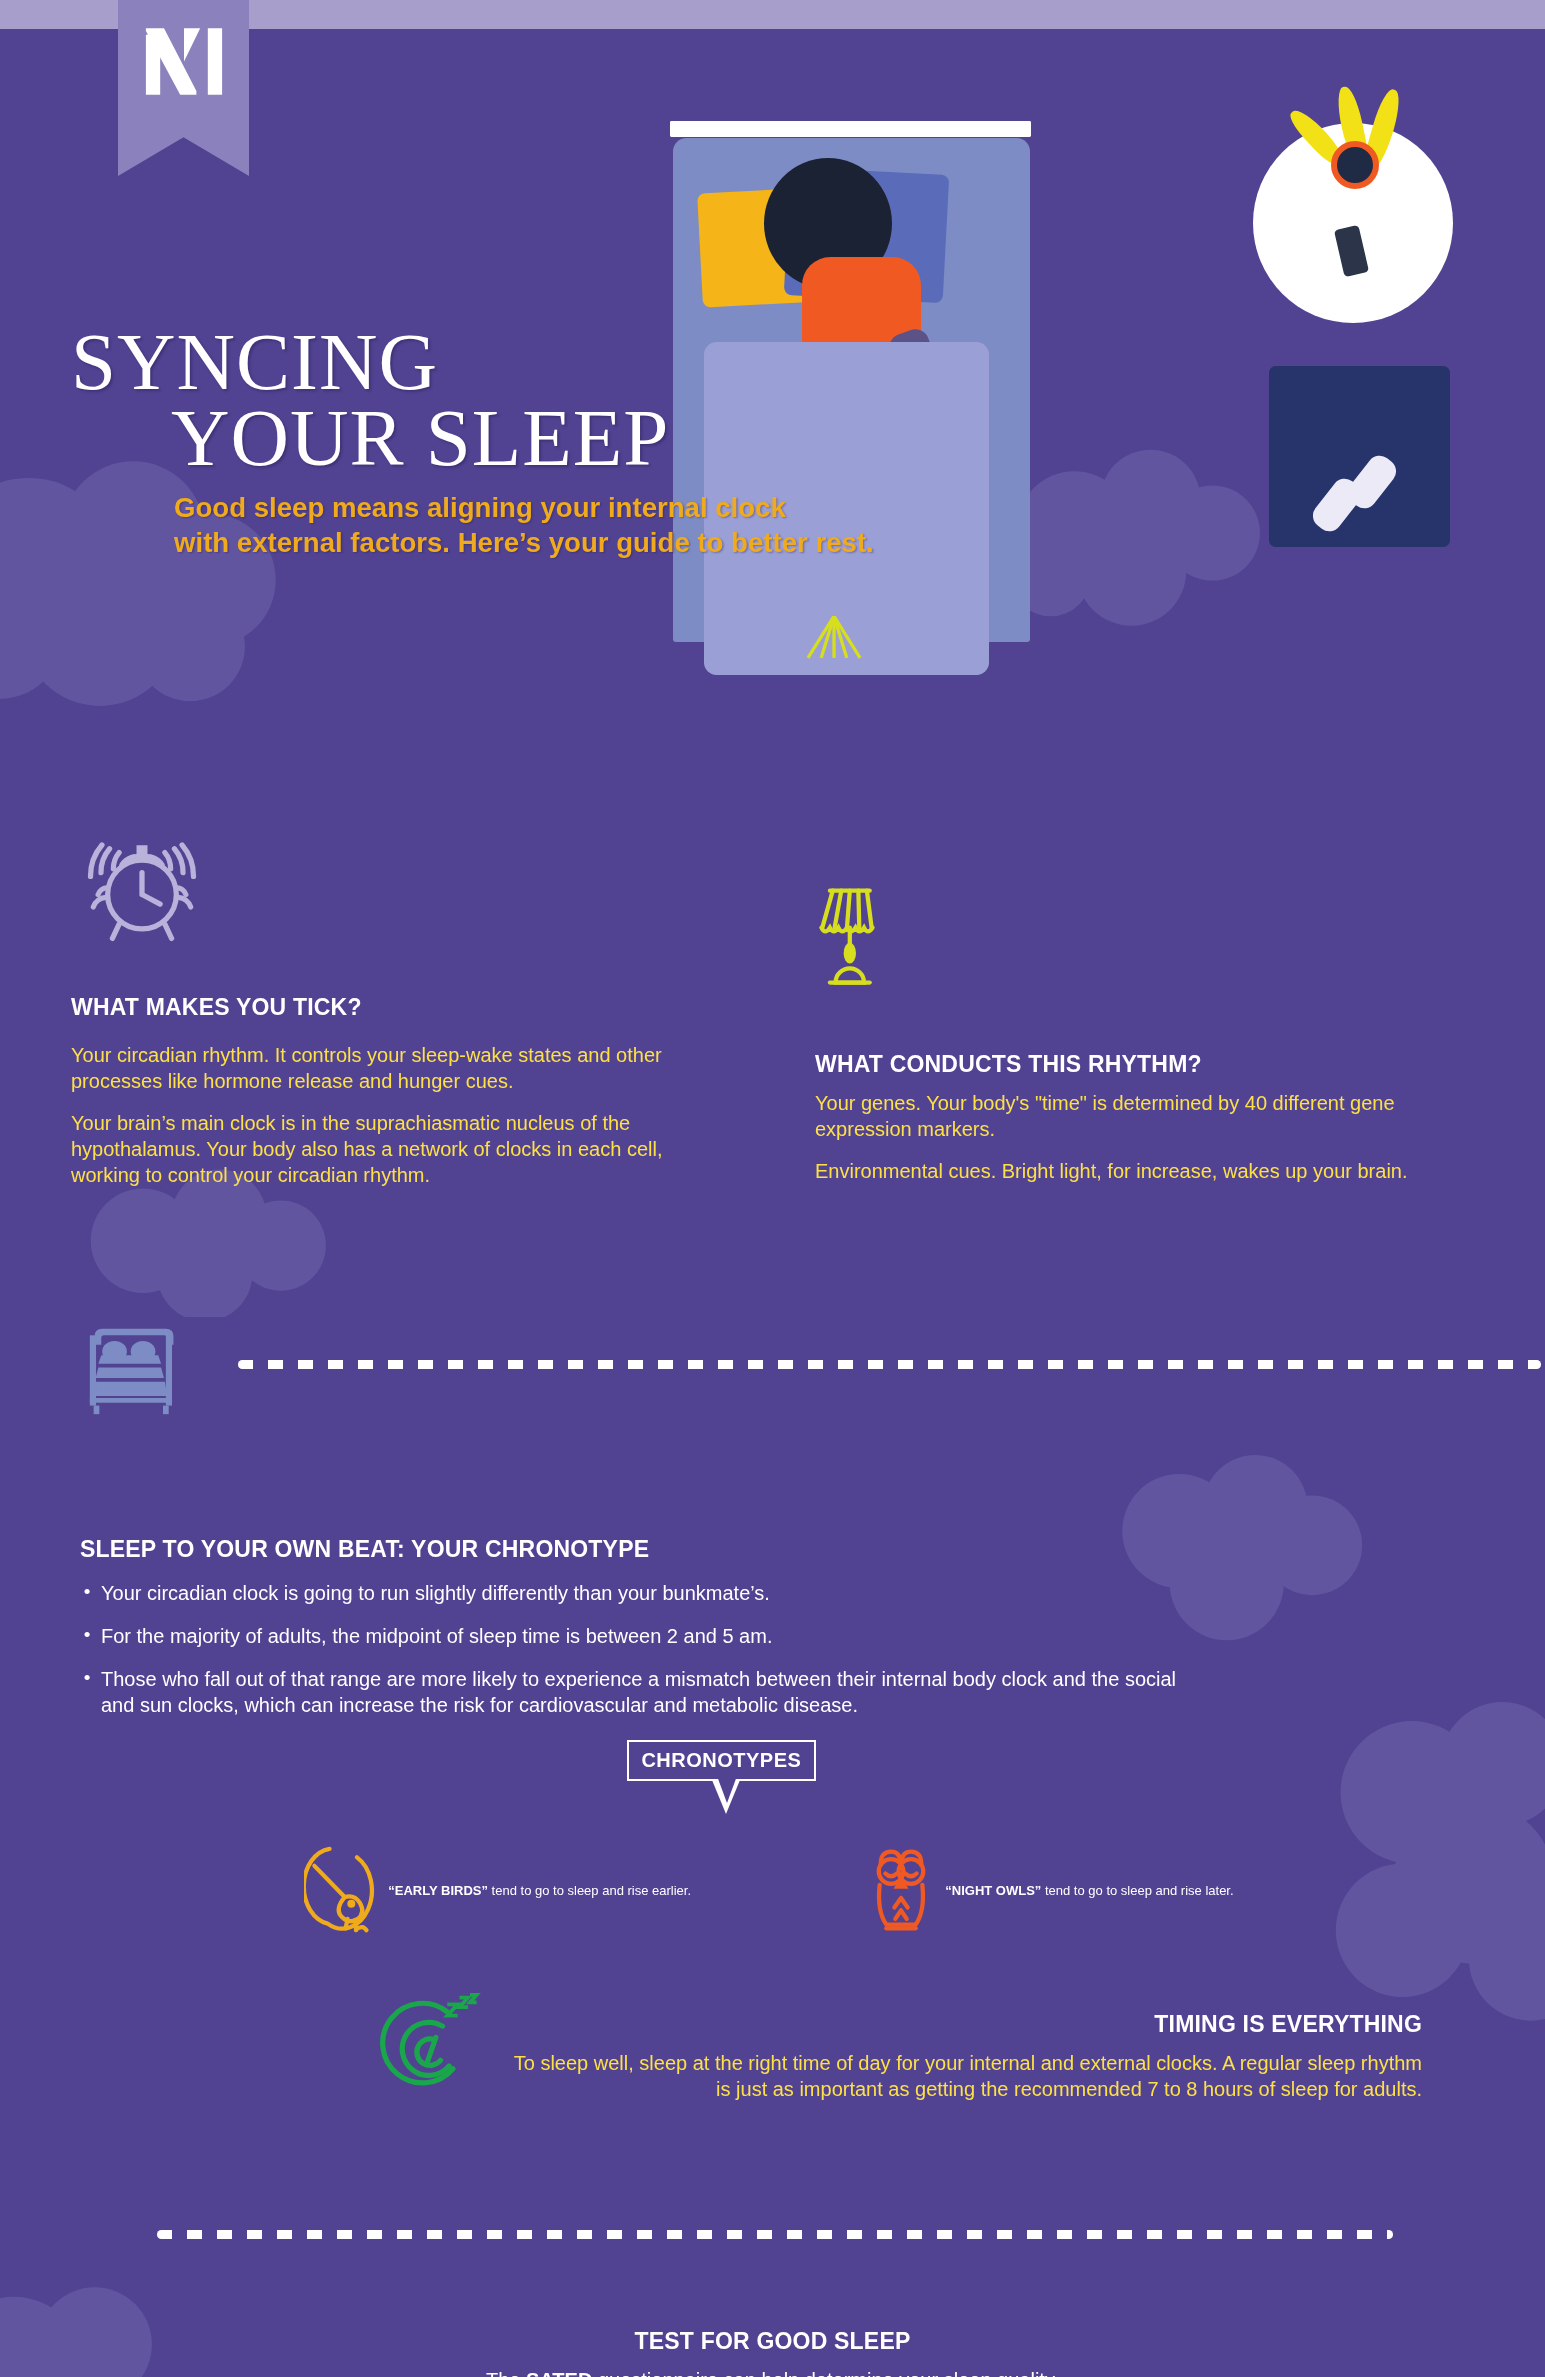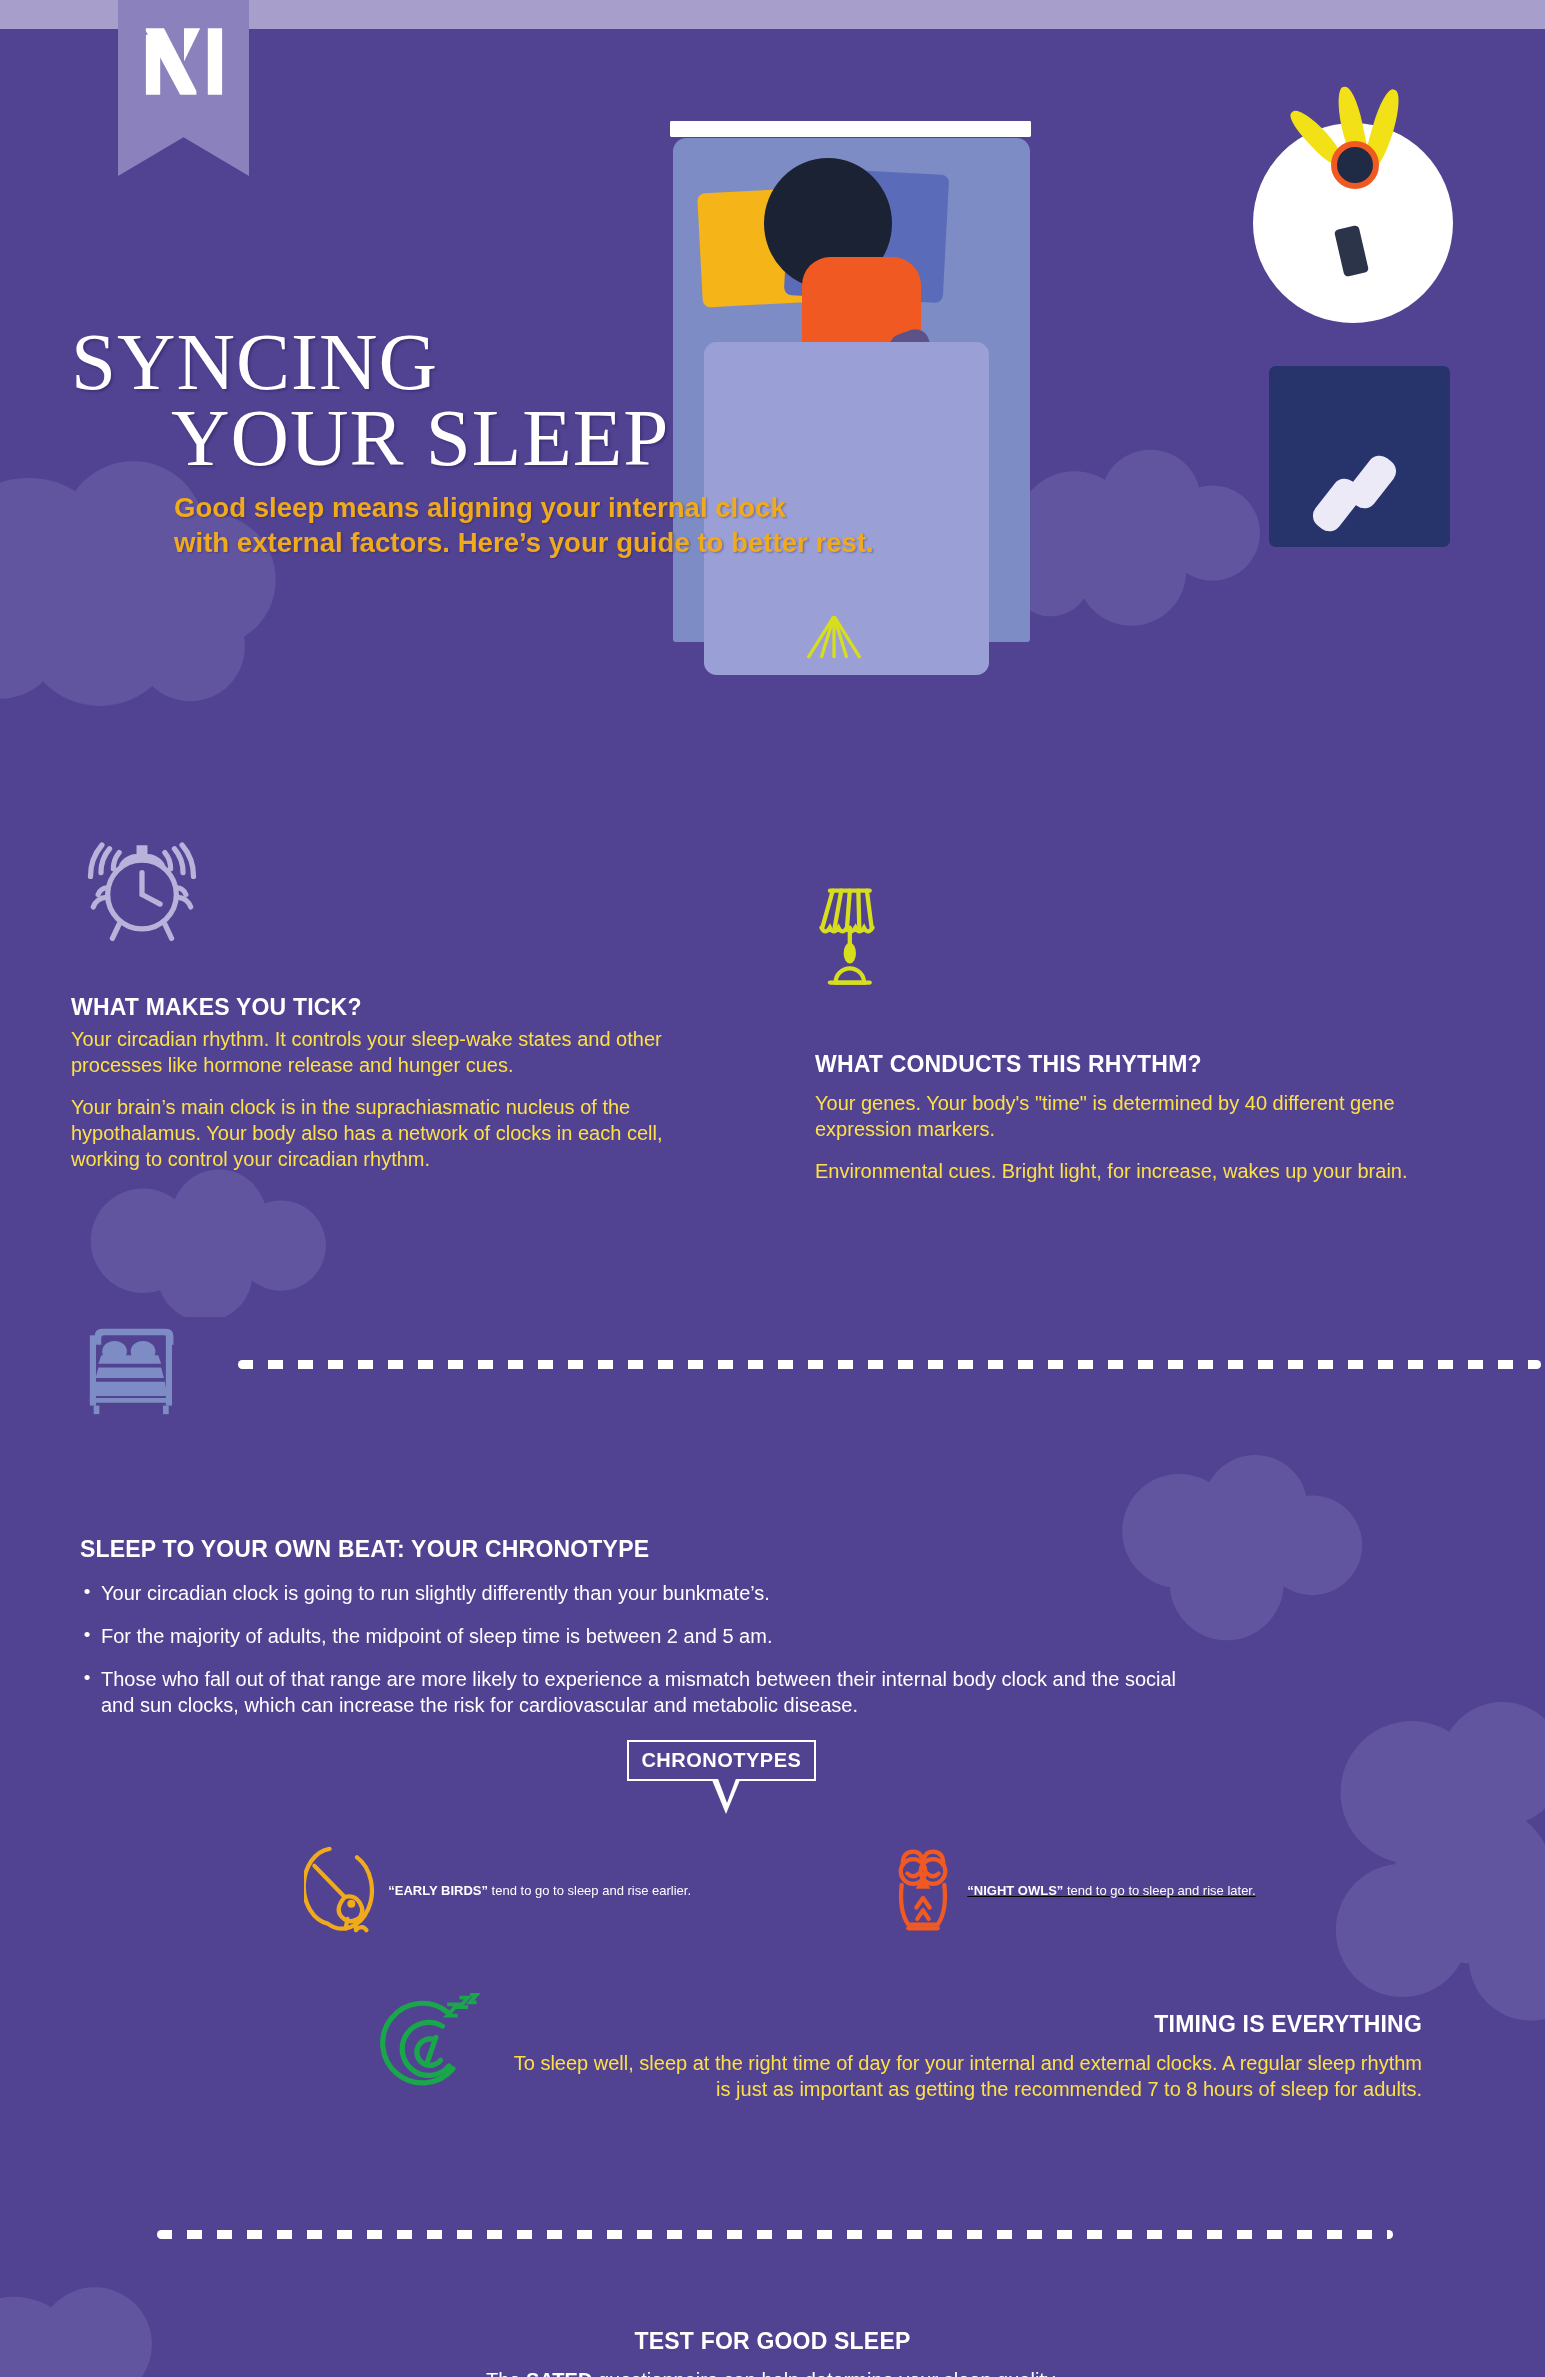--- a/index.html
+++ b/index.html
@@ -133,21 +133,21 @@
     font-size:23px; font-weight:bold; color:#ffffff;
     letter-spacing:0.2px;
   }
   .body-txt {
     font-size:20px; line-height:26px; color:#fde047; font-weight:300;
   }
   .blk { position:absolute; }
 
   
   #blk-tick { left:71px; top:994px; width:609px; }
-  #blk-tick .sec-head { margin-bottom:5px; }
+  #blk-tick .sec-head { margin-bottom:21px; }
   #blk-tick p + p { margin-top:16px; }
   #blk-rhythm { left:815px; top:1051px; width:618px; }
   #blk-rhythm .sec-head { margin-bottom:12.4px; }
   #blk-rhythm p + p { margin-top:16px; }
 
   .icon-alarm { position:absolute; left:80px; top:823px; }
   .icon-lamp  { position:absolute; left:808px; top:884px; }
 
   
   .dashed {
@@ -403,21 +403,21 @@
           <circle cx="100" cy="124" r="4" fill="#f0ab1d"></circle>
           <path d="M92 156 l-4 20 M108 158 l2 22"></path>
           <path d="M110 178 q14 -10 22 2"></path>
         </g>
       </svg>
       <div class="ctxt">
         <b>“EARLY BIRDS”</b><span> tend to go to sleep and rise earlier.</span>
       </div>
     </div>
 
-    <div class="chrono-item" style="left:892px; top:1845px;text-decoration:underline;">
+    <div class="chrono-item" style="left:870px; top:1845px;">
       <svg width="62" height="90" viewBox="0 0 130 190">
         <g stroke="#f05a22" stroke-width="9" fill="none" stroke-linecap="round">
           <path d="M22 42 q0 -28 22 -28 q18 0 20 22"></path>
           <path d="M108 42 q0 -28 -22 -28 q-18 0 -20 22"></path>
           <circle cx="44" cy="56" r="26"></circle>
             <circle cx="86" cy="56" r="26"></circle>
           <path d="M32 60 q12 12 24 0 M74 60 q12 12 24 0"></path>
           <path d="M65 74 l-8 14 h16z" fill="#f05a22"></path>
           <path d="M20 84 q-6 56 14 84 h62 q20 -28 14 -84"></path>
           <path d="M65 112 l-14 20 M65 112 l14 20"></path>

